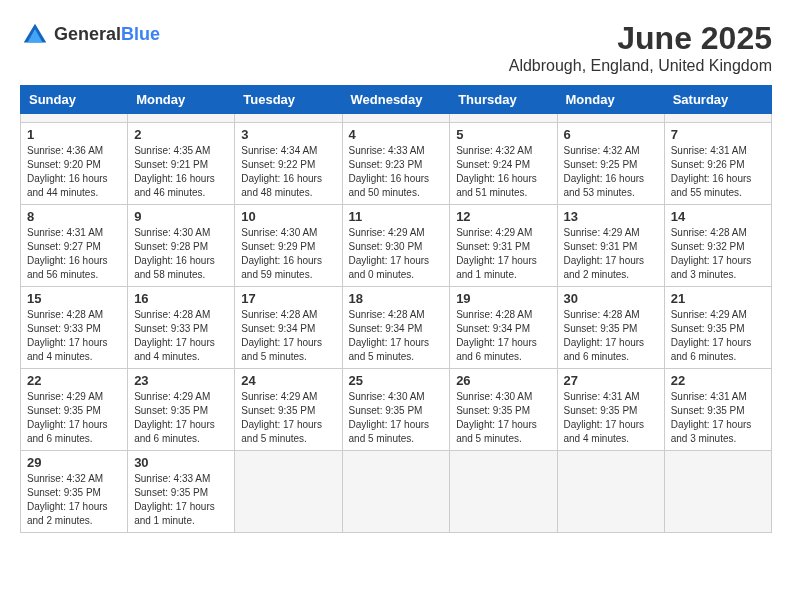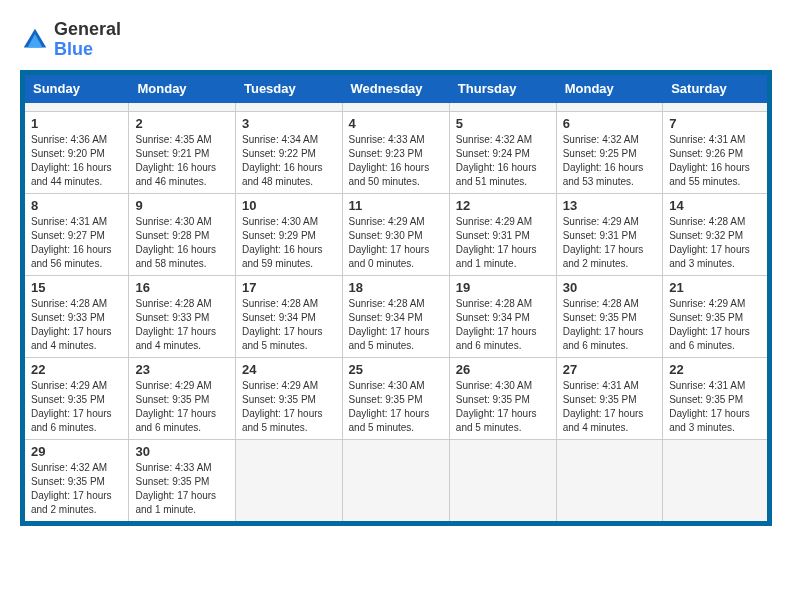--- a/index.html
+++ b/index.html
@@ -15,21 +15,21 @@
       justify-content: space-between;
       align-items: flex-start;
       margin-bottom: 10px;
     }
     .logo {
       display: flex;
       align-items: center;
     }
     .logo-text {
       display: flex;
-      flex-direction: column;
+      flex-direction: row;
       line-height: 1.1;
     }
     .logo-general {
       font-size: 18px;
       font-weight: bold;
       color: #333;
     }
     .logo-blue {
       font-size: 18px;
       font-weight: bold;
@@ -48,21 +48,21 @@
       font-weight: bold;
       color: #333;
     }
     .location-title {
       font-size: 16px;
       color: #333;
     }
     .calendar-table {
       width: 100%;
       border-collapse: collapse;
-      border: 5px solid #0369a1;
+      border: 1px solid #0369a1;
     }
     .calendar-table th {
       background-color: #1565c0;
       color: #fff;
       text-align: left;
       padding: 6px 8px;
       font-size: 13px;
       border: 1px solid #1565c0;
     }
     .calendar-table td {
@@ -98,20 +98,22 @@
     <svg class="logo-icon" viewBox="0 0 40 40">
       <polygon points="20,5 35,30 5,30" fill="#1565c0"></polygon>
       <polygon points="20,12 30,30 10,30" fill="#42a5f5"></polygon>
     </svg>
     <div class="logo-text">
       <span class="logo-general">General</span>
       <span class="logo-blue">Blue</span>
     </div>
   </div>
   <div class="title-area">
+    <div class="month-title">June 2025</div>
+    <div class="location-title">Aldbrough, England, United Kingdom</div>
   </div>
 </div>
 
 <table class="calendar-table">
   <thead>
     <tr>
     <th>Sunday</th>
         <th>Monday</th>
         <th>Tuesday</th>
         <th>Wednesday</th>

